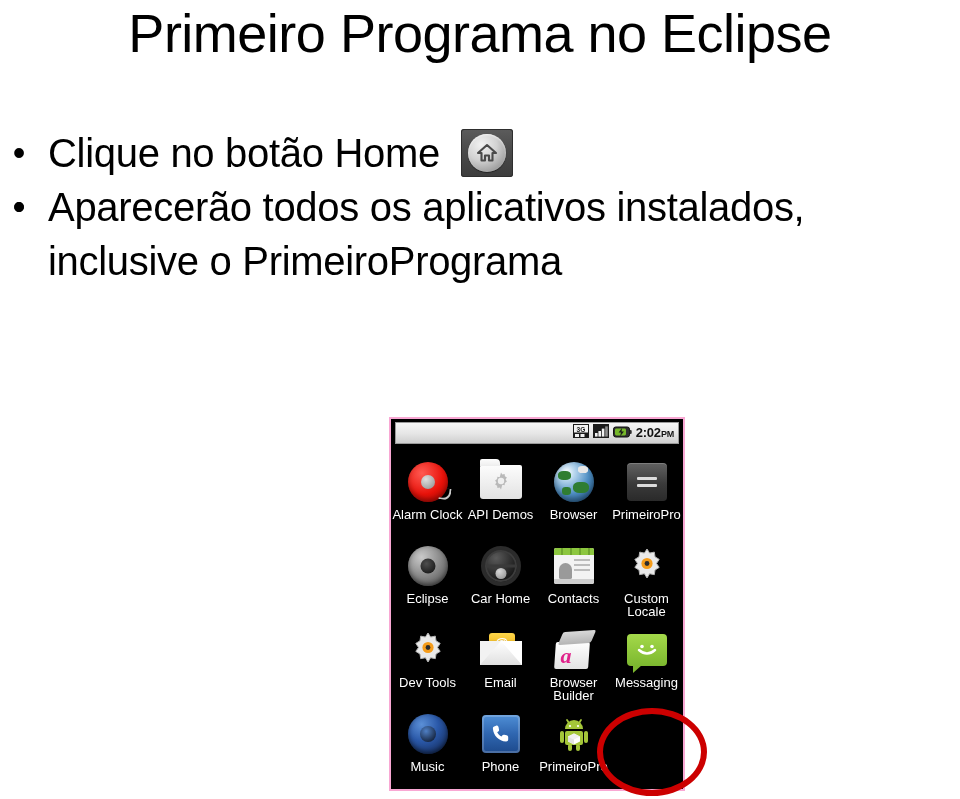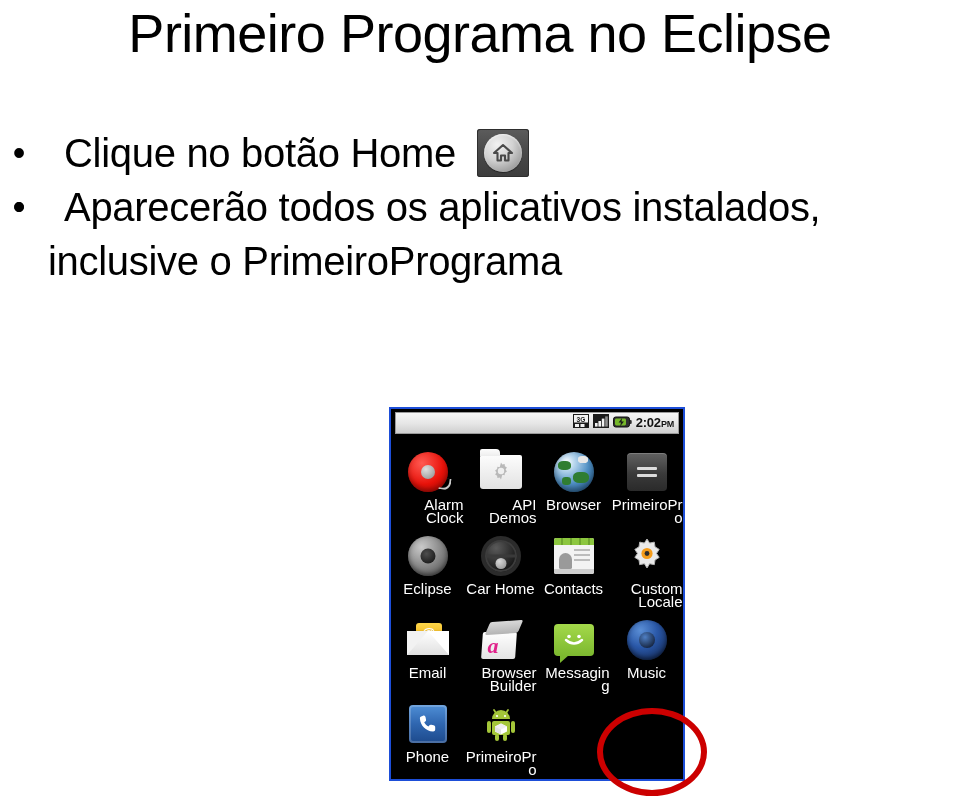--- a/index.html
+++ b/index.html
@@ -53,21 +53,20 @@
     left: 4px;
     top: 0;
     width: 22px;
     text-align: center;
     font-size: 36px;
     line-height: 54px;
   }
   .bullet-text {
     display: inline;
     vertical-align: baseline;
-    margin-left: 16px;
   }
 
   
   .home-btn {
     display: inline-block;
     vertical-align: -10px;
     width: 52px;
     height: 48px;
     margin-left: 10px;
     border-radius: 3px;
@@ -88,25 +87,25 @@
     display: flex;
     align-items: center;
     justify-content: center;
   }
   .home-btn .knob svg { display:block; }
 
   
   .phone {
     position: absolute;
     left: 389px;
-    top: 407px;
+    top: 417px;
     width: 296px;
     height: 374px;
     background: #000000;
-    border: 2px solid #1d4ed8;
+    border: 2px solid #f9a8d4;
     box-sizing: border-box;
     overflow: hidden;
   }
   .status-bar {
     position: relative;
     height: 22px;
     margin: 3px 4px 0 4px;
     background: linear-gradient(180deg, #f6f6f6 0%, #e6e6e6 52%, #cfcfcf 100%);
     border: 1px solid #9a9a9a;
     box-sizing: border-box;
@@ -148,24 +147,24 @@
   .app-icon {
     width: 46px;
     height: 46px;
     position: relative;
     display: flex;
     align-items: center;
     justify-content: center;
   }
   .app-label {
     margin-top: 3px;
-    font-size: 15px;
+    font-size: 13px;
     line-height: 13px;
     color: #ffffff;
-    text-align: right;
+    text-align: center;
     font-family: "Liberation Sans", sans-serif;
     text-shadow: 0 1px 1px rgba(0,0,0,.9);
     max-width: 72px;
     word-wrap: break-word;
   }
 
   
   .ic-alarm {
     width: 40px; height: 40px; border-radius: 50%;
     background: radial-gradient(circle at 35% 28%, #ff5a52 0%, #e8120a 55%, #a60500 100%);
@@ -499,20 +498,32 @@
           <svg width="42" height="40" viewBox="0 0 42 40" aria-hidden="true">
             <path d="M21 3l2.6 4.1 4.7-1 .7 4.7 4.2 2.6-2.7 4 2.7 4-4.2 2.6-.7 4.7-4.7-1L21 32l-2.6-4.3-4.7 1-.7-4.7-4.2-2.6 2.7-4-2.7-4 4.2-2.6.7-4.7 4.7 1z" fill="#e9e9e9" stroke="#b0b0b0" stroke-width="1"></path>
             <circle cx="21" cy="17.5" r="5.6" fill="#f59c1a"></circle>
             <circle cx="21" cy="17.5" r="2.4" fill="#2b2b2b"></circle>
           </svg>
         </span>
       </span>
       <span class="app-label">Custom Locale</span>
     </div>
 
+    <div class="app-cell">
+      <span class="app-icon">
+        <span class="ic-gear-orange">
+          <svg width="42" height="40" viewBox="0 0 42 40" aria-hidden="true">
+            <path d="M21 3l2.6 4.1 4.7-1 .7 4.7 4.2 2.6-2.7 4 2.7 4-4.2 2.6-.7 4.7-4.7-1L21 32l-2.6-4.3-4.7 1-.7-4.7-4.2-2.6 2.7-4-2.7-4 4.2-2.6.7-4.7 4.7 1z" fill="#e9e9e9" stroke="#b0b0b0" stroke-width="1"></path>
+            <circle cx="21" cy="17.5" r="5.6" fill="#f59c1a"></circle>
+            <circle cx="21" cy="17.5" r="2.4" fill="#2b2b2b"></circle>
+          </svg>
+        </span>
+      </span>
+      <span class="app-label">Dev Tools</span>
+    </div>
 
     <div class="app-cell">
       <span class="app-icon">
         <span class="ic-email">
           <span class="badge">@</span>
           <span class="env"></span>
           <span class="flapL"></span>
           <span class="flapR"></span>
         </span>
       </span>

